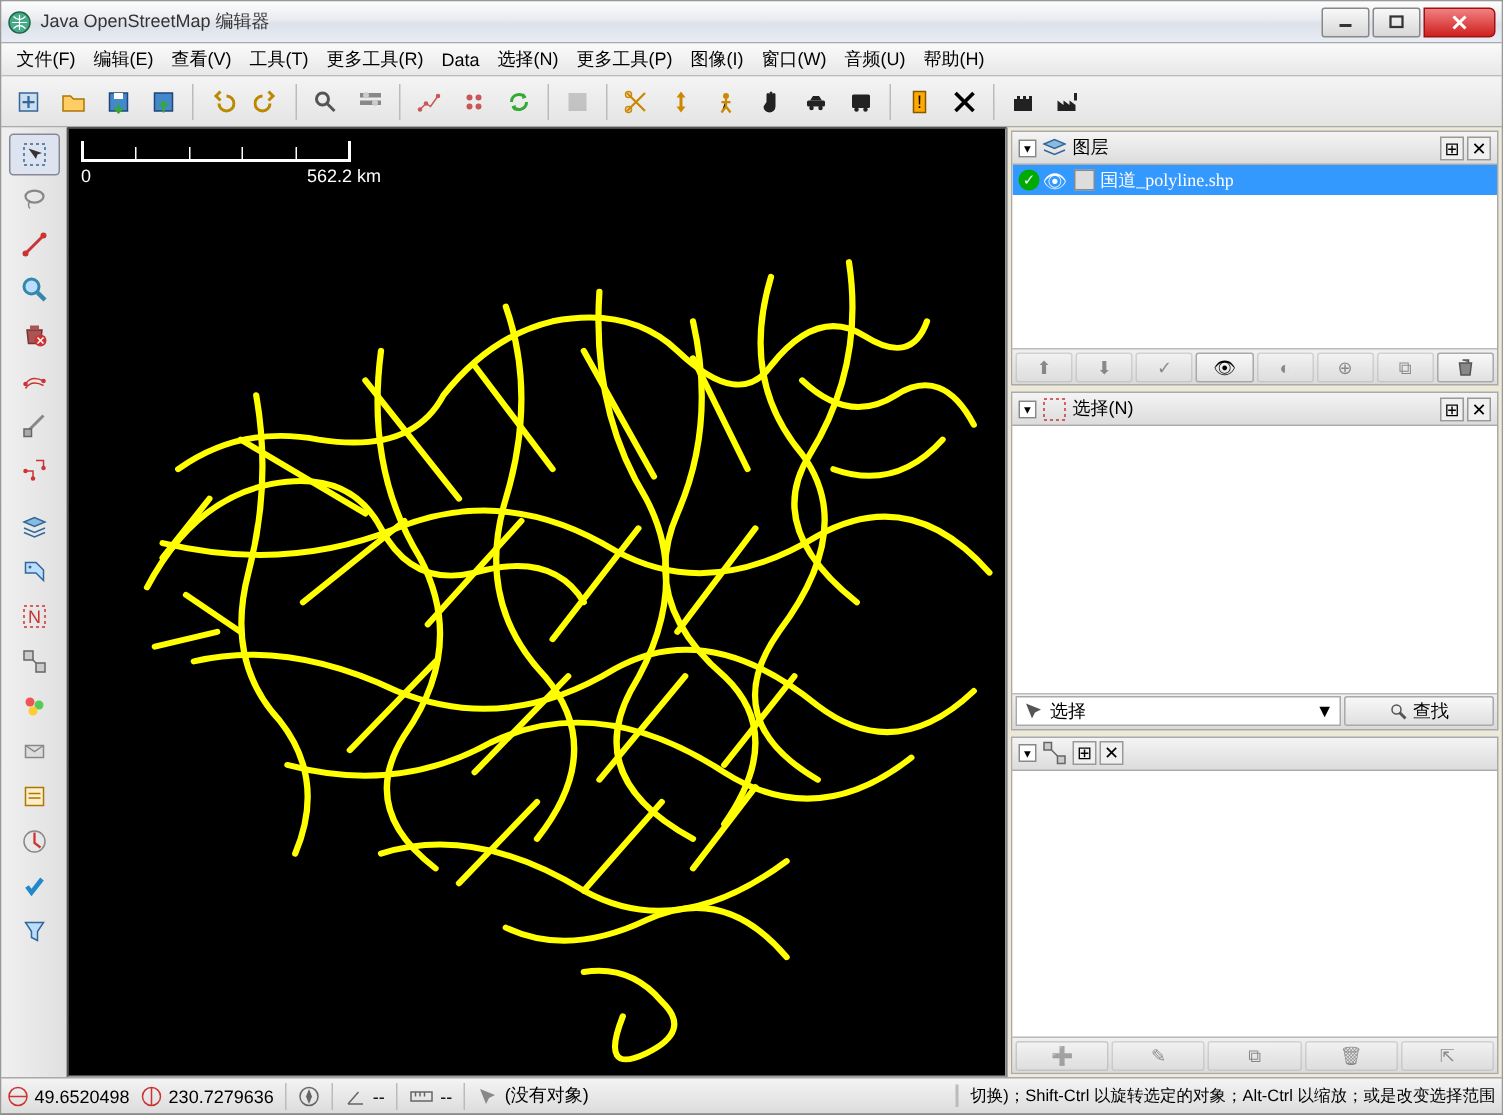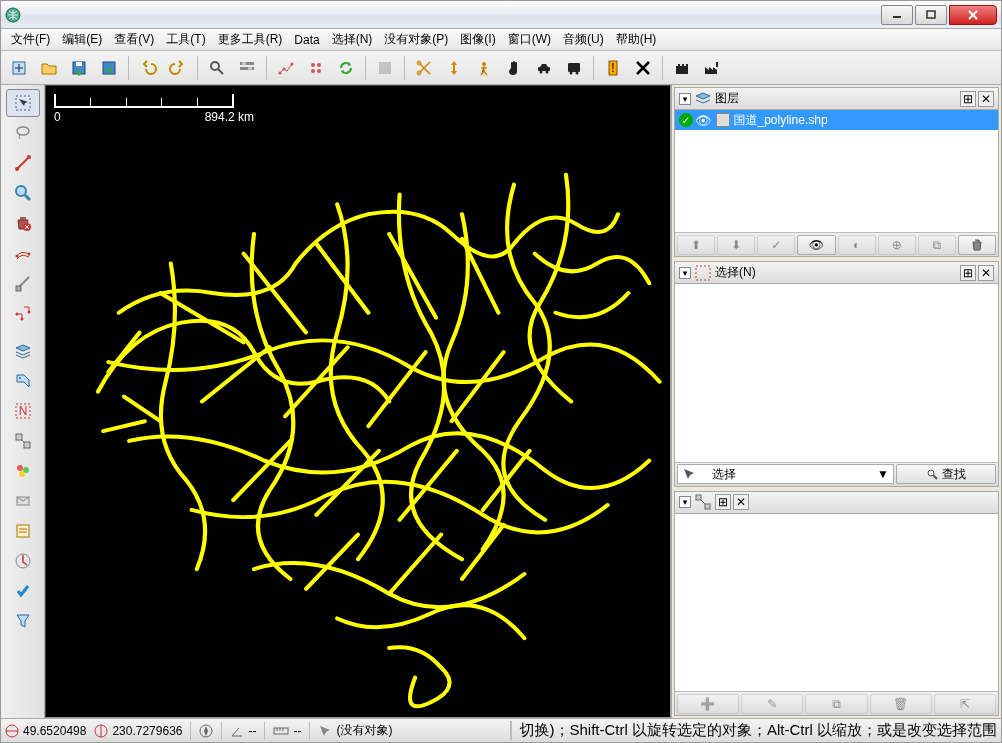--- a/index.html
+++ b/index.html
@@ -42,45 +42,46 @@
 .panel-header .pbtns { display: flex; gap: 2px; }
 .panel-header .pbtn { width: 16px; height: 16px; border: 1px solid #999; background: #f0f0f0; display: flex; align-items: center; justify-content: center; }
 .panel-body { flex: 1; background: #fff; overflow: auto; min-height: 40px; }
 .panel-footer { height: 24px; background: linear-gradient(to bottom, #f0f0f0, #dadada); display: flex; align-items: center; padding: 2px; gap: 2px; border-top: 1px solid #bbb; }
 .panel-footer .fbtn { flex: 1; height: 20px; border: 1px solid #aaa; background: linear-gradient(to bottom, #f8f8f8, #e0e0e0); border-radius: 2px; display: flex; align-items: center; justify-content: center; }
 
 .layer-item { display: flex; align-items: center; padding: 2px 4px; background: #3399ff; color: #fff; height: 20px; }
 .layer-item .chk { width: 14px; height: 14px; background: #0a0; border-radius: 7px; margin-right: 2px; display:flex;align-items:center;justify-content:center;color:#fff;font-size:10px; }
 .layer-item .eye { margin-right: 4px; font-size: 13px; }
 .layer-item .licon { width: 14px; height: 14px; background: #ddd; border: 1px solid #888; margin-right: 4px; }
-.layer-item .lname { font-family: Liberation Sans, sans-serif; }
+.layer-item .lname { font-family: Liberation Serif, serif; }
 
 .sel-footer { display:flex; gap:2px; padding:2px; border-top:1px solid #bbb; background:linear-gradient(to bottom,#f0f0f0,#dadada); height:24px; align-items:center; }
-.sel-combo { flex:1; height:20px; border:1px solid #aaa; background:#fff; display:flex; align-items:center; padding:0 4px;gap:12px; }
+.sel-combo { flex:1; height:20px; border:1px solid #aaa; background:#fff; display:flex; align-items:center; padding:0 4px; }
 .sel-btn { width:100px; height:20px; border:1px solid #aaa; background:linear-gradient(to bottom,#f8f8f8,#e0e0e0); display:flex; align-items:center; justify-content:center; gap:4px; border-radius:2px; }
 
 .statusbar { height: 24px; background: linear-gradient(to bottom, #f4f4f4, #dcdcdc); border-top: 1px solid #aaa; display: flex; align-items: center; padding: 0 4px; gap: 8px; }
 .statusbar .sitem { display: flex; align-items: center; gap: 4px; font-size: 11px; }
 .statusbar .sep2 { width:1px; height:18px; background:#bbb; }
-.statusbar .hint { margin-left: auto; font-size: 15px; border-left: 2px solid #bbb; padding-left: 8px; }
+.statusbar .hint { margin-left: auto; font-size: 11px; border-left: 2px solid #bbb; padding-left: 8px; }
 
 svg.mapdata { position: absolute; inset: 0; width: 100%; height: 100%; }
 
 .icon-svg { width: 18px; height: 18px; }
 </style>
 </head>
 <body>
 
 <div class="window">
 
   <div class="titlebar">
     <svg class="app-icon" viewBox="0 0 16 16">
         <circle cx="8" cy="8" r="7" fill="#4a8" stroke="#264" stroke-width="1"></circle>
         <path d="M3 8 h10 M8 3 v10 M4 4 q4 4 8 0 M4 12 q4 -4 8 0" stroke="#fff" fill="none" stroke-width="0.8"></path>
       </svg>
+    <span class="title">Java OpenStreetMap 编辑器</span>
     <div class="win-btns">
       <div class="win-btn">
           <svg width="10" height="10">
             <line x1="1" y1="7" x2="9" y2="7" stroke="#333" stroke-width="2"></line>
           </svg>
         </div>
       <div class="win-btn">
           <svg width="10" height="10">
             <rect x="1" y="1" width="8" height="7" fill="none" stroke="#333" stroke-width="1.5"></rect>
           </svg>
@@ -95,21 +96,21 @@
   </div>
 
   <div class="menubar">
     <span class="menu-item">文件(F)</span>
     <span class="menu-item">编辑(E)</span>
     <span class="menu-item">查看(V)</span>
     <span class="menu-item">工具(T)</span>
     <span class="menu-item">更多工具(R)</span>
     <span class="menu-item">Data</span>
     <span class="menu-item">选择(N)</span>
-    <span class="menu-item">没有对象(P)</span>
+    <span class="menu-item">更多工具(P)</span>
     <span class="menu-item">图像(I)</span>
     <span class="menu-item">窗口(W)</span>
     <span class="menu-item">音频(U)</span>
     <span class="menu-item">帮助(H)</span>
   </div>
 
   <div class="toolbar">
     <div class="tbtn">
         <svg class="icon-svg" viewBox="0 0 18 18">
           <rect x="3" y="3" width="12" height="12" fill="#cde" stroke="#369"></rect>
@@ -384,21 +385,21 @@
       <div class="scale-bar">
         <div class="ruler">
             <div></div>
             <div></div>
             <div></div>
             <div></div>
             <div></div>
           </div>
         <div class="labels">
             <span>0</span>
-            <span>894.2 km</span>
+            <span>562.2 km</span>
           </div>
       </div>
       <svg class="mapdata" viewBox="0 0 600 640" preserveAspectRatio="none">
         <g stroke="#ffff00" stroke-width="4" fill="none" stroke-linecap="round">
           <path d="M70 230 q40 -30 90 -20 q60 10 80 -30 q30 -40 70 -50 q50 -10 80 20 q40 40 60 10 q30 -40 60 -20 q30 20 40 -10"></path>
           <path d="M50 310 q30 -60 80 -70 q50 -10 70 30 q20 40 60 30 q50 -15 70 20"></path>
           <path d="M120 180 q10 60 -5 120 q-15 60 20 100 q30 40 10 90"></path>
           <path d="M200 150 q-10 80 25 140 q30 60 -10 120 q-30 50 20 90"></path>
           <path d="M280 120 q20 60 0 130 q-20 70 25 120 q40 50 -5 110"></path>
           <path d="M340 110 q-5 80 30 140 q30 60 -10 130 q-30 60 40 100"></path>

